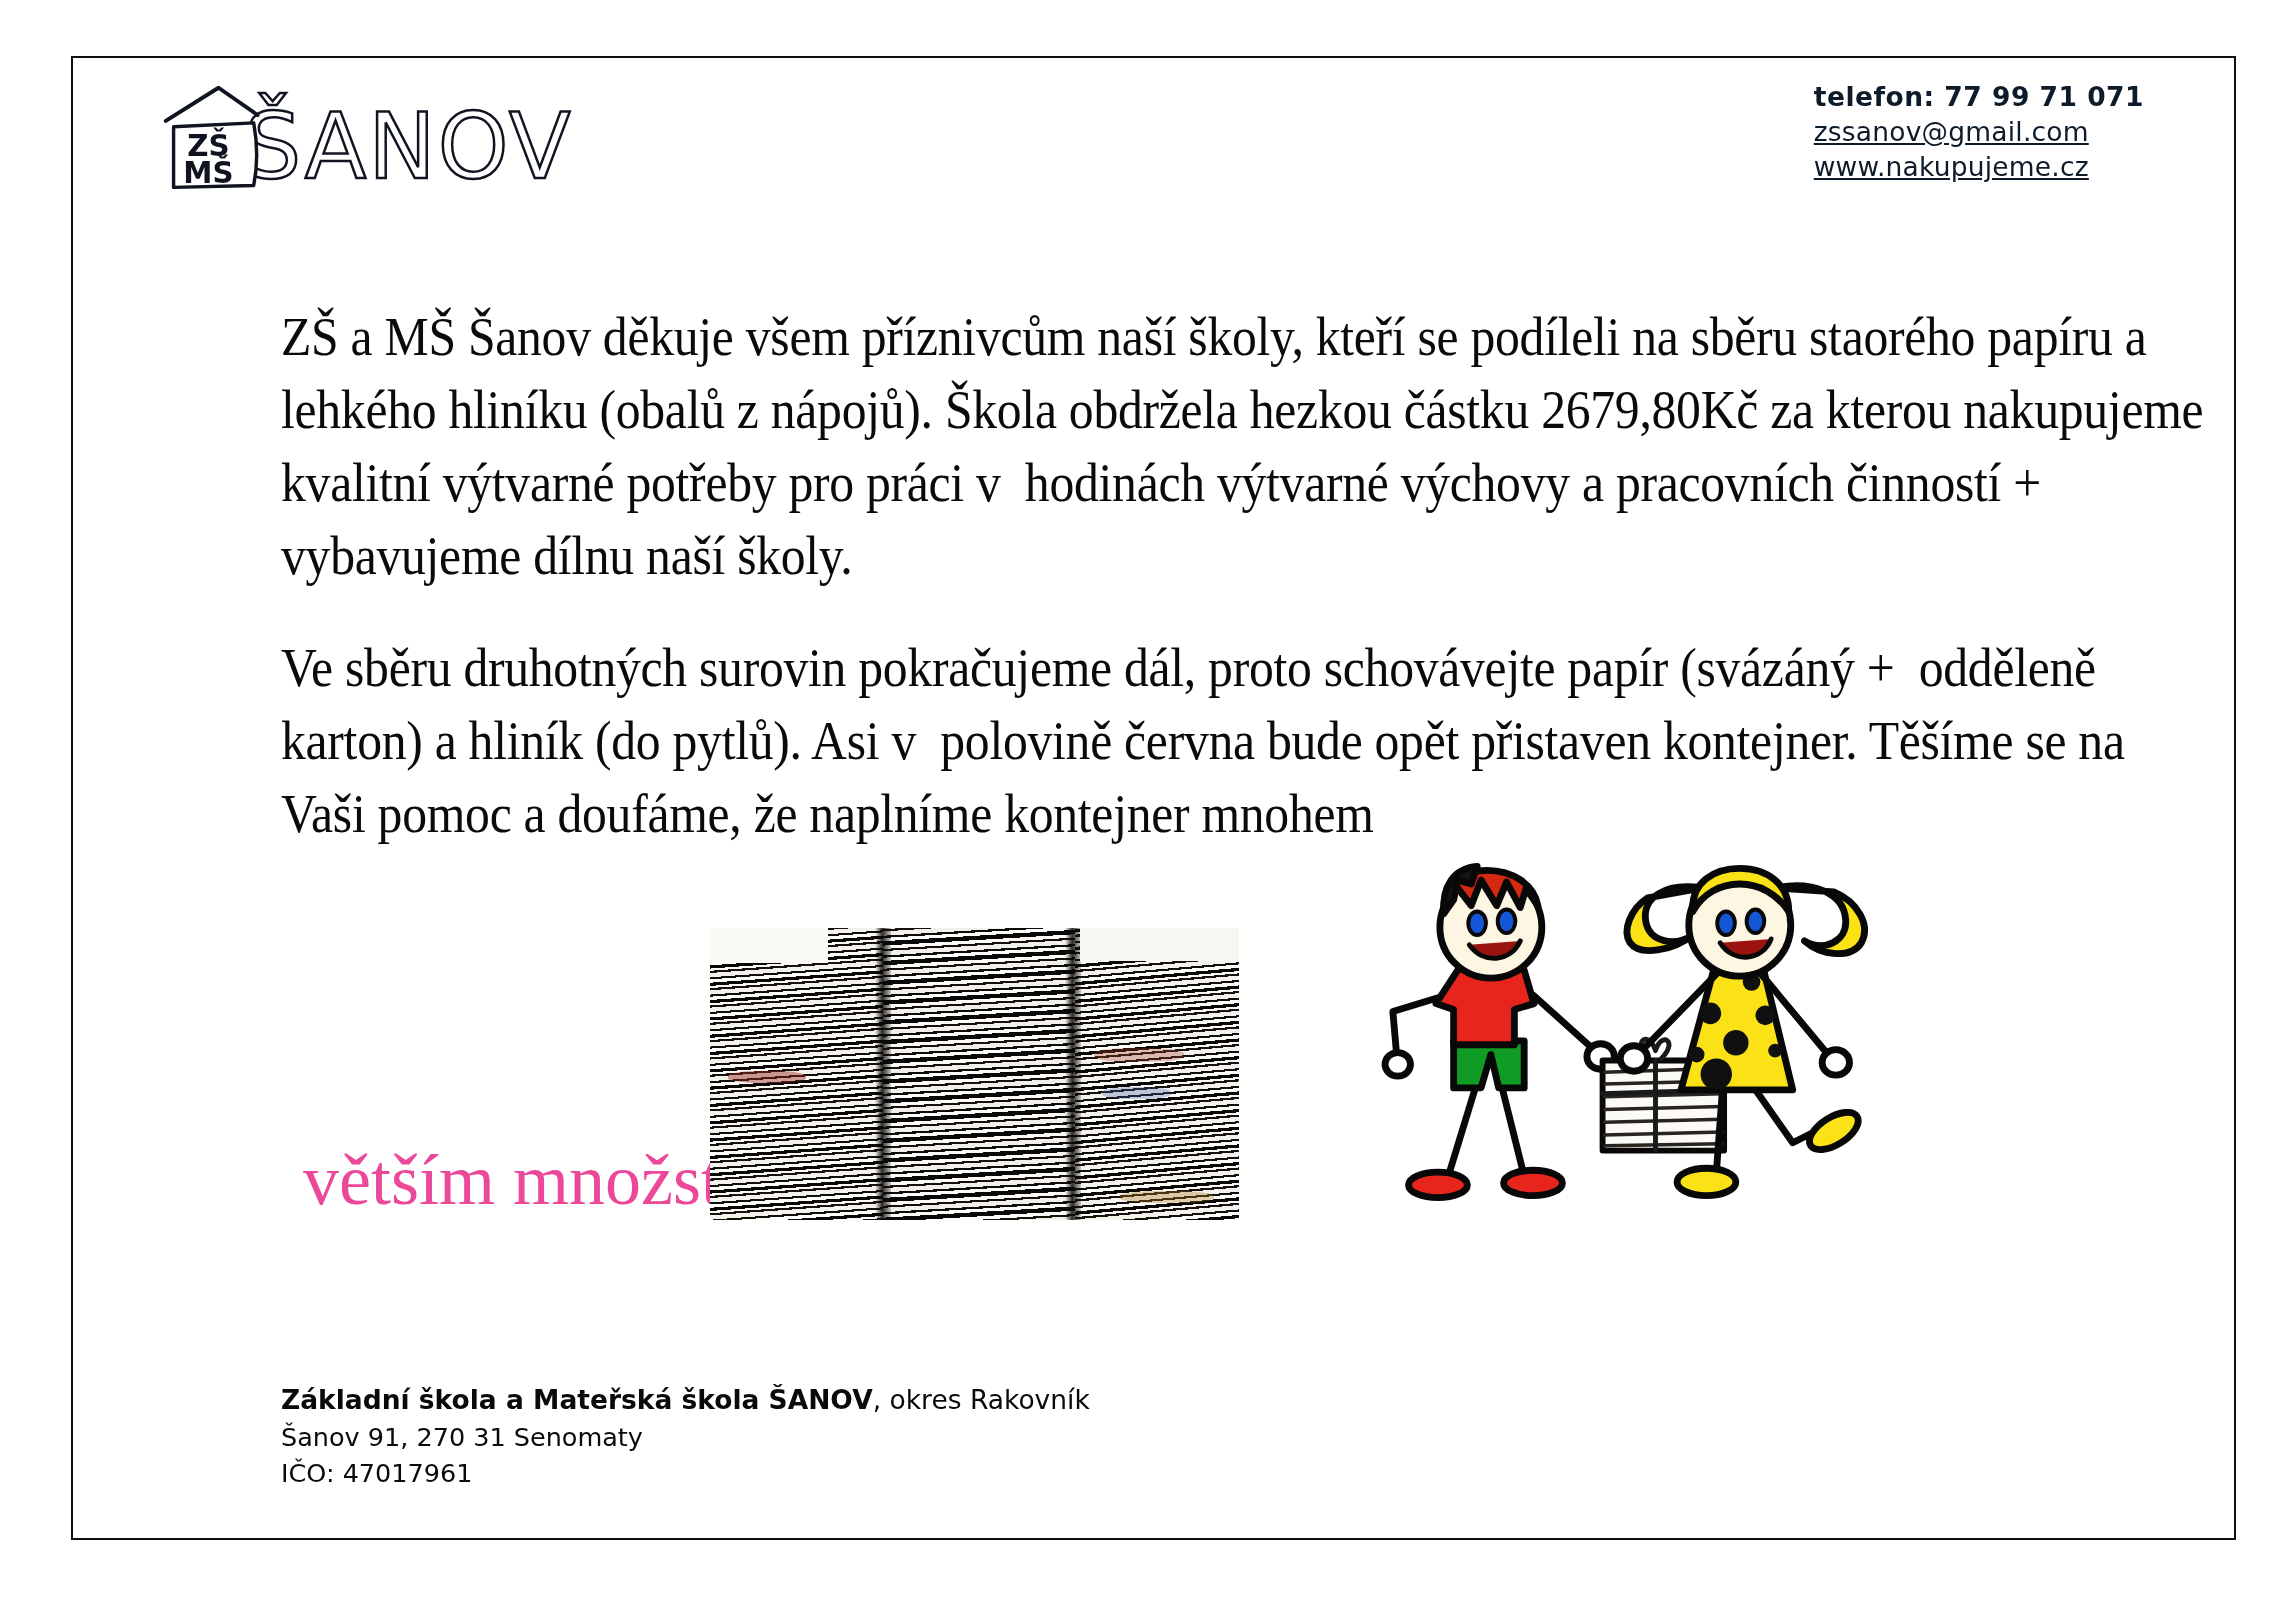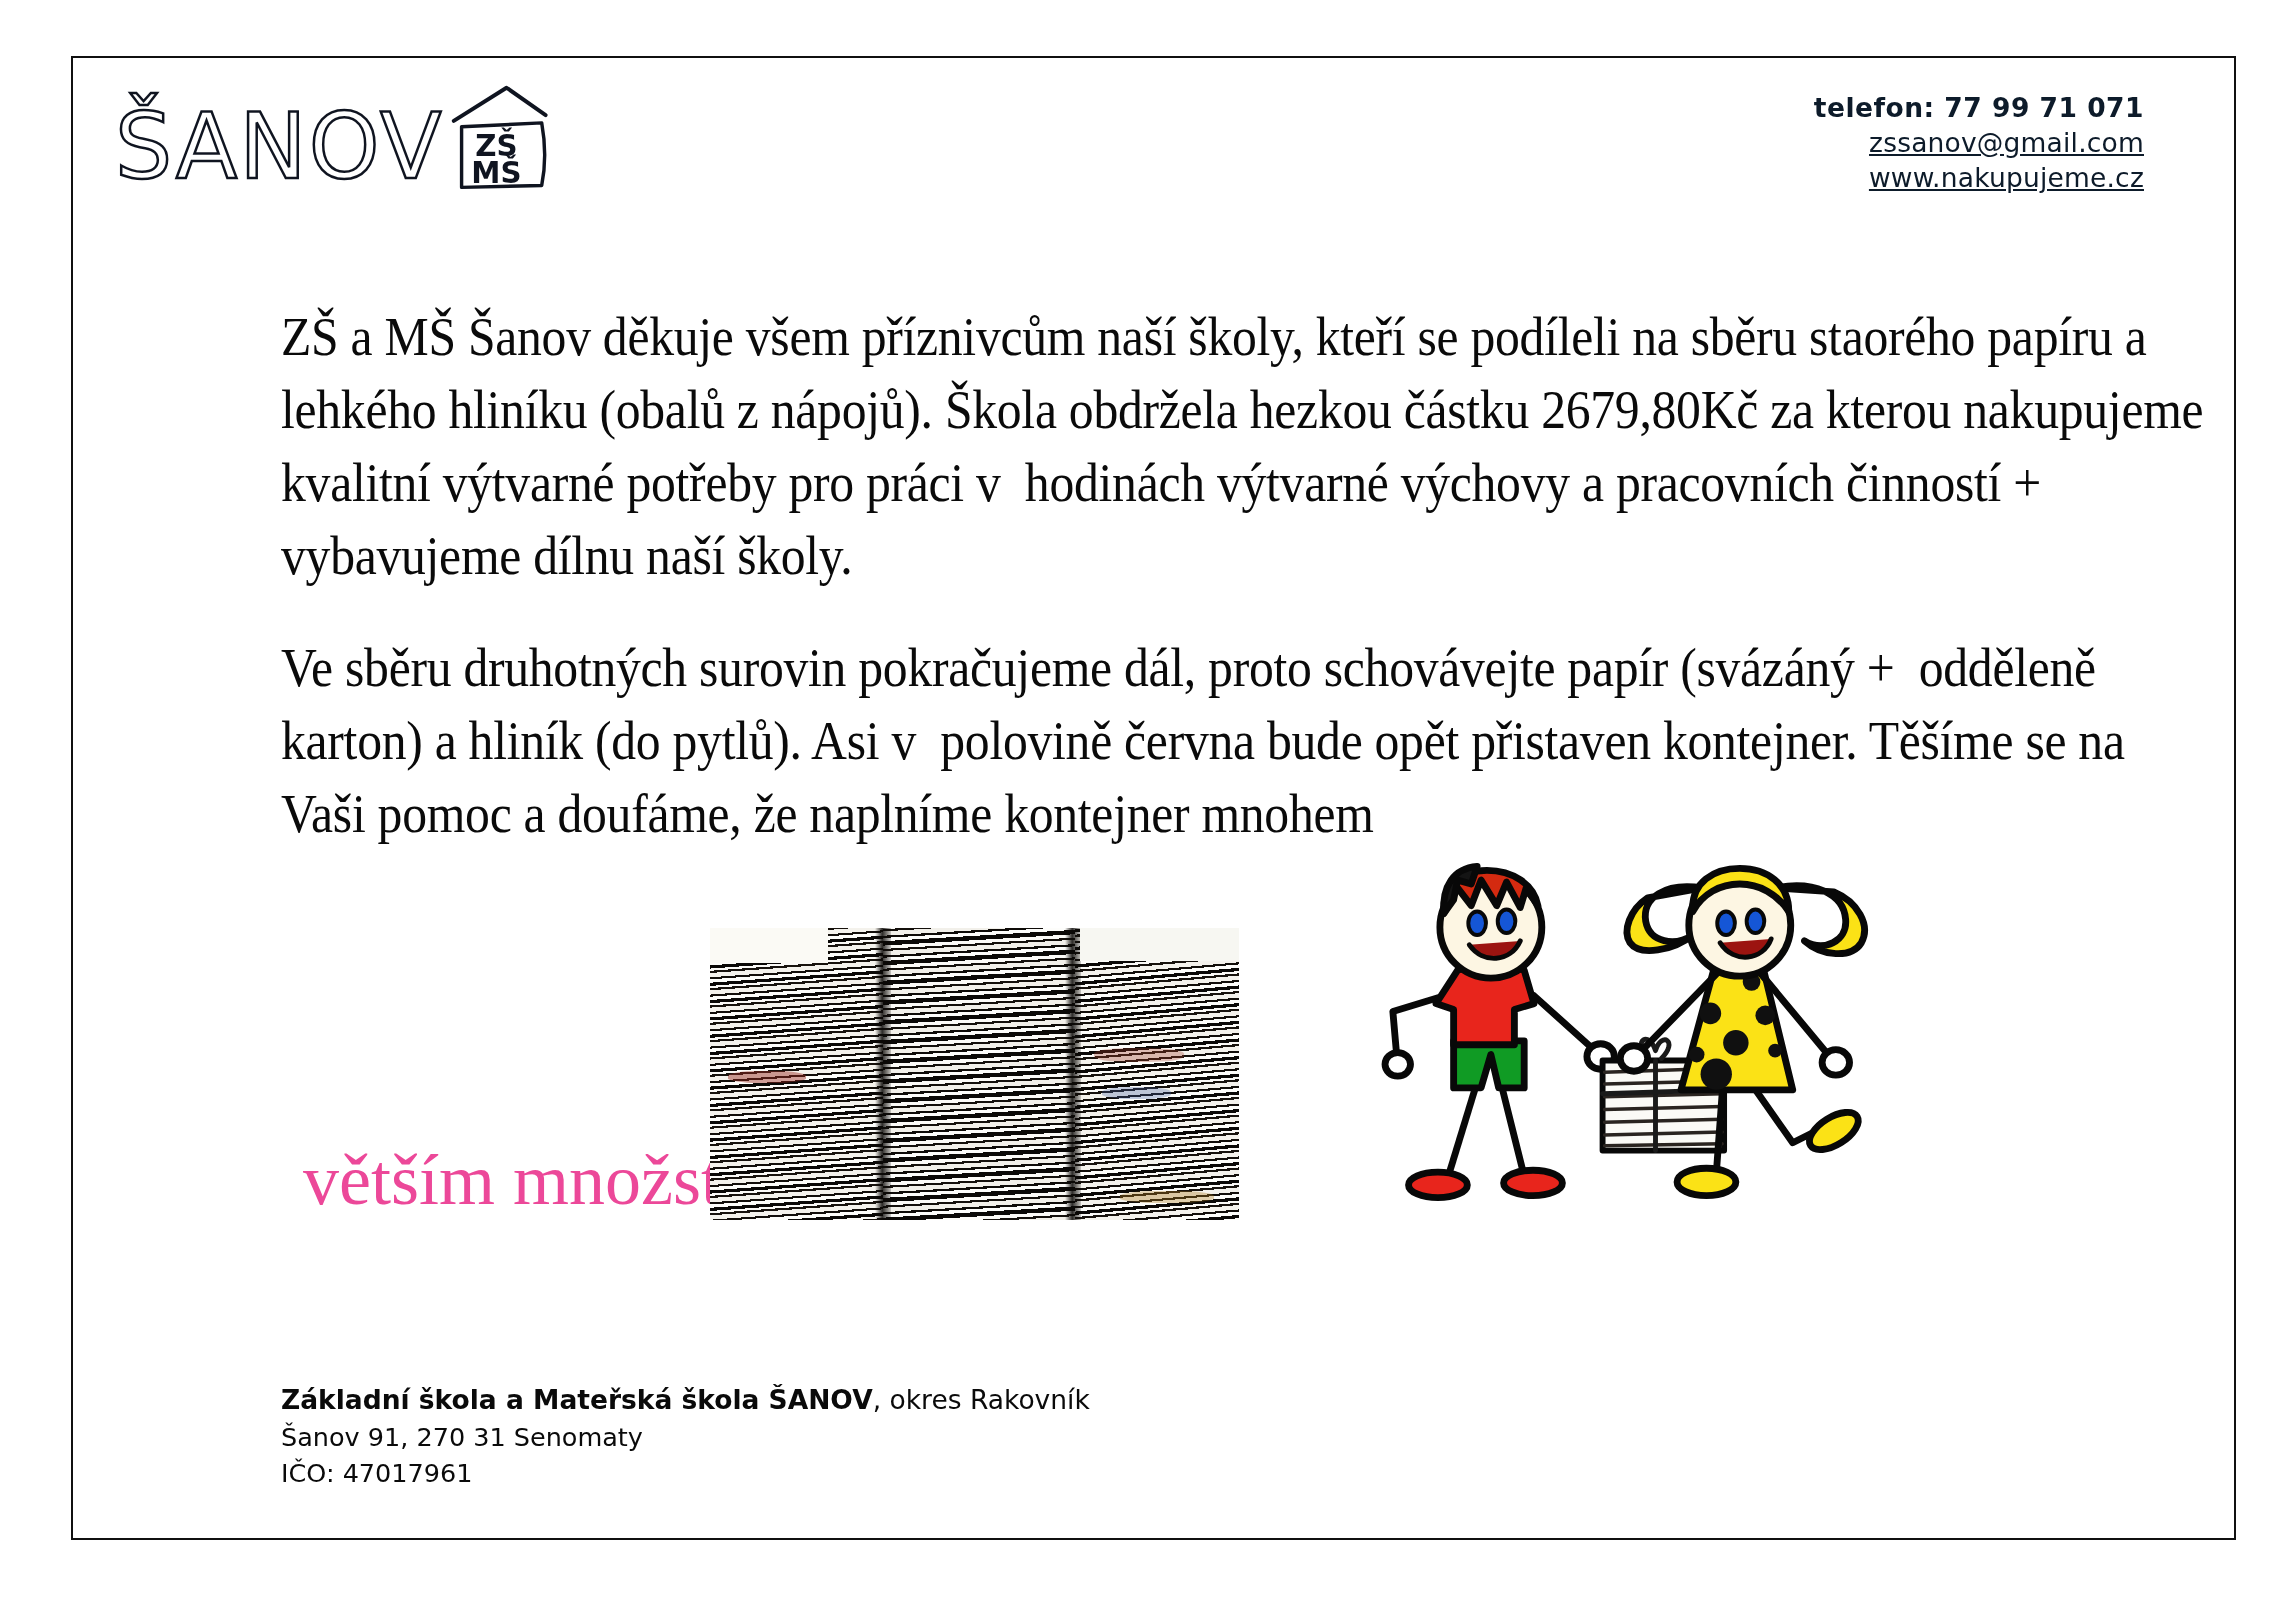--- a/index.html
+++ b/index.html
@@ -58,22 +58,21 @@
     color: #ffffff;
     -webkit-text-stroke: 2.5px #0f1420;
     margin-left: -41px;
     margin-bottom: 3.9px;
     white-space: nowrap;
   }
 
   #contact-block {
     position: absolute;
     right: 90px;
-    top: 33px;
-    text-align: right;
+    top: 22px;
     font-family: "DejaVu Sans", "Liberation Sans", sans-serif;
     color: #0d1b2a;
   }
   .contact-line {
     font-size: 26.5px;
     line-height: 1.32;
     white-space: nowrap;
   }
   #contact-phone { font-weight: bold; letter-spacing: 0.5px; }
   .contact-link {
@@ -227,29 +226,29 @@
   }
 </style>
 </head>
 <body>
 
 <div id="page-sheet">
 
   <div id="header">
 
     <div id="logo-block">
-      <div id="logo-wordmark">ŠANOV</div>
       <div id="logo-mark">
         <svg viewBox="0 0 132 120" xmlns="http://www.w3.org/2000/svg">
           <path d="M10 46 L64 12 L104 40" fill="none" stroke="#0f1420" stroke-width="4" stroke-linecap="round" stroke-linejoin="round"></path>
           <path d="M18 52 L100 48 C104 70, 104 92, 100 112 L18 114 Z" fill="#ffffff" stroke="#0f1420" stroke-width="3.5" stroke-linejoin="round"></path>
           <text x="32" y="82" font-family="DejaVu Sans, sans-serif" font-size="30" font-weight="bold" fill="#0f1420">ZŠ</text>
           <text x="28" y="110" font-family="DejaVu Sans, sans-serif" font-size="30" font-weight="bold" fill="#0f1420">MŠ</text>
         </svg>
       </div>
+      <div id="logo-wordmark">ŠANOV</div>
     </div>
 
     <div id="contact-block">
       <div class="contact-line" id="contact-phone">telefon: 77 99 71 071</div>
       <div class="contact-line contact-link">zssanov@gmail.com</div>
       <div class="contact-line contact-link">www.nakupujeme.cz</div>
     </div>
 
   </div>
 

